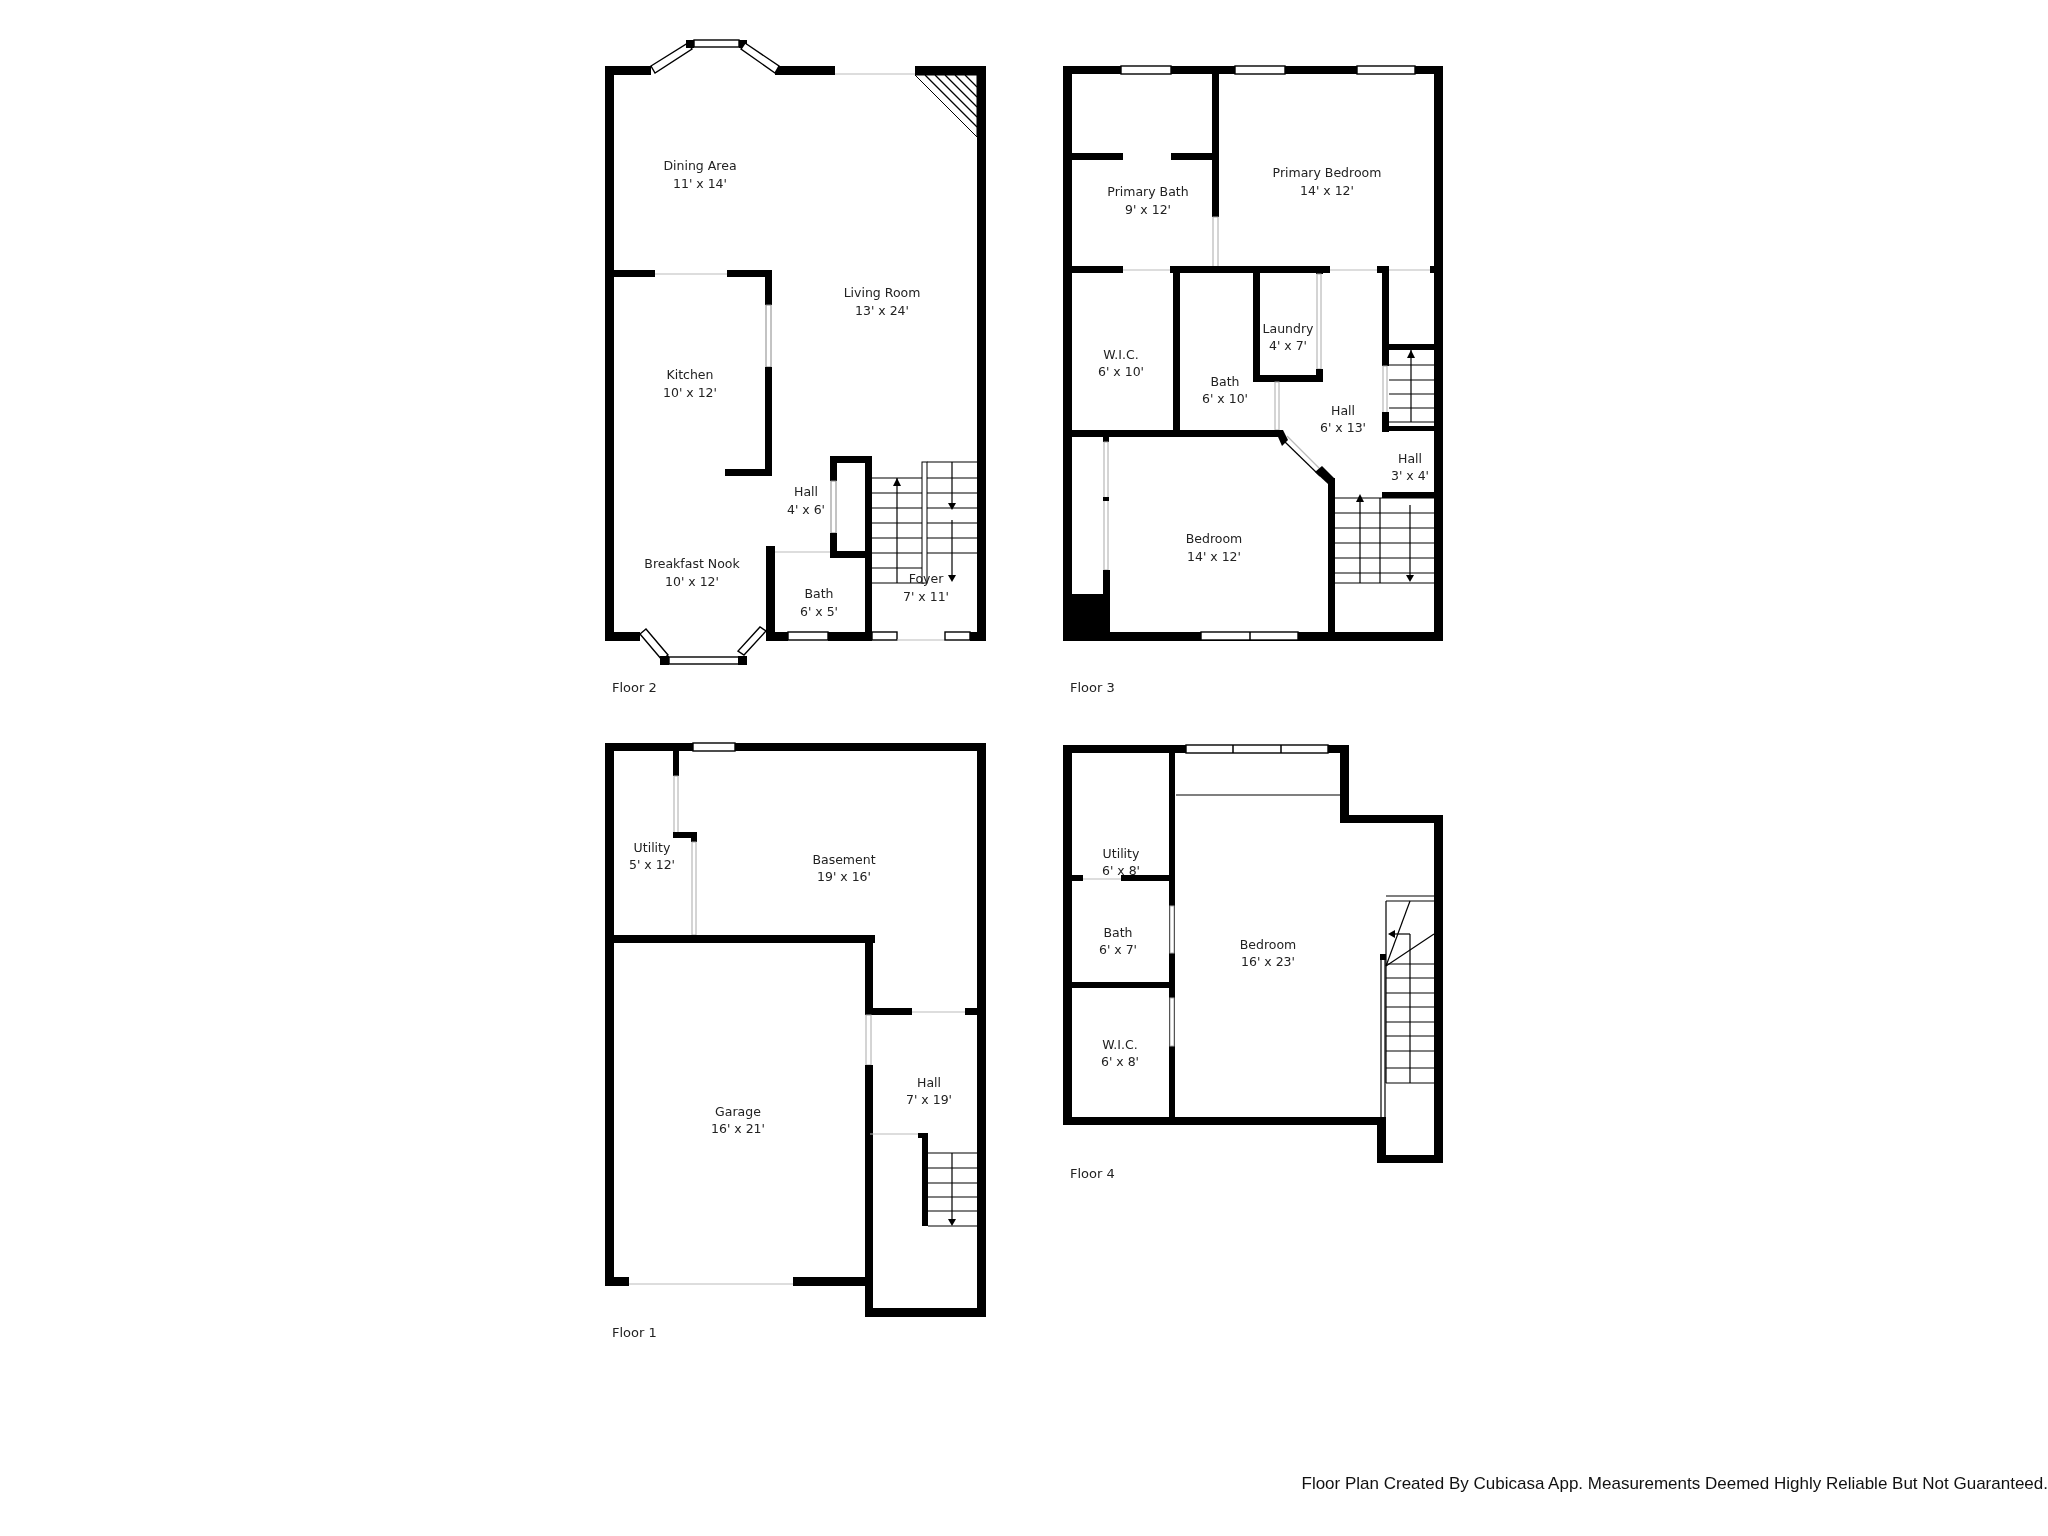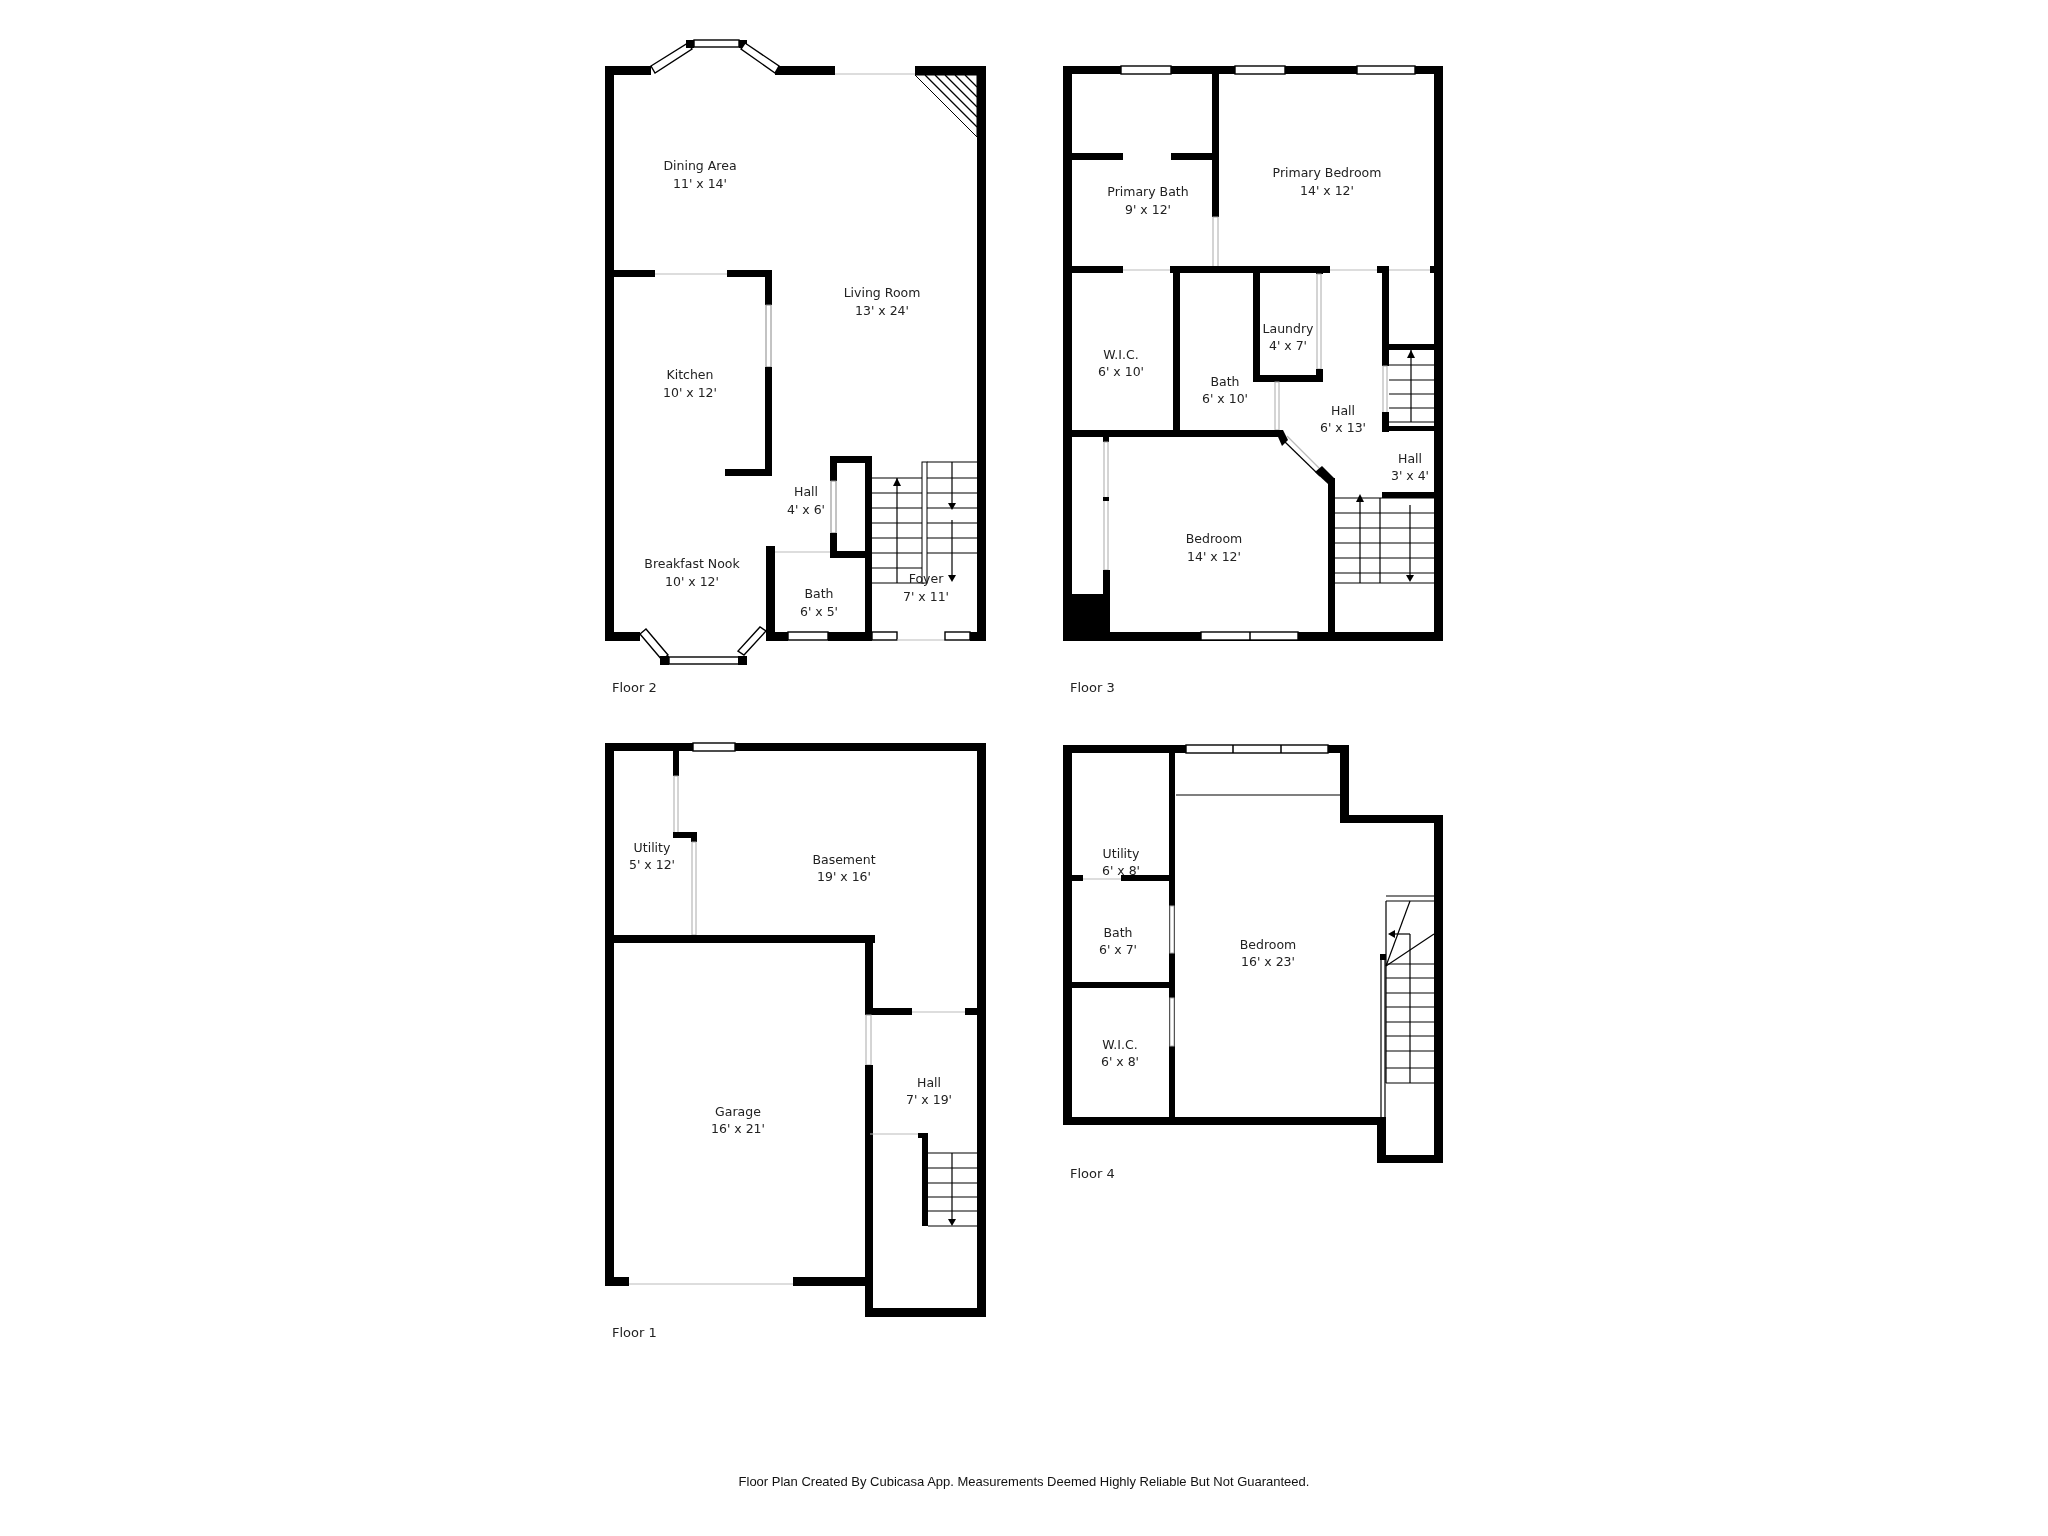--- a/index.html
+++ b/index.html
@@ -5,21 +5,21 @@
     html, body { margin: 0; padding: 0; background: #ffffff; }
     body { width: 2048px; height: 1536px; position: relative; overflow: hidden; font-family: "DejaVu Sans", sans-serif; }
     svg#plan { position: absolute; left: 0; top: 0; }
     .wall { fill: #000000; }
     .thin { stroke: #000; stroke-width: 1.2; fill: none; }
     .light { stroke: #bbbbbb; stroke-width: 1.2; fill: none; }
     .win { fill: #ffffff; stroke: #000; stroke-width: 1.4; }
     .room-name, .room-size { font-family: "DejaVu Sans", sans-serif; font-size: 12.5px; fill: #222; text-anchor: middle; }
     .floor-label { font-family: "DejaVu Sans", sans-serif; font-size: 13px; fill: #222; }
     .mark { fill: #000; }
-    #footer { position: absolute; left: 0; width: 2048px; top: 1474px; text-align: center; font-family: "Liberation Sans", sans-serif; font-size: 13px; color: #111; }
+    #footer { position: absolute; left: 0; width: 2048px; top: 1474px; text-align: right; font-family: "Liberation Sans", sans-serif; font-size: 17px; color: #111; }
   </style>
 </head>
 <body>
 
 <svg id="plan" width="2048" height="1536" viewBox="0 0 2048 1536" xmlns="http://www.w3.org/2000/svg">
 
   <g>
 
     <rect class="wall" x="605" y="66" width="9" height="575"></rect>
     <rect class="wall" x="605" y="66" width="46" height="9"></rect>

